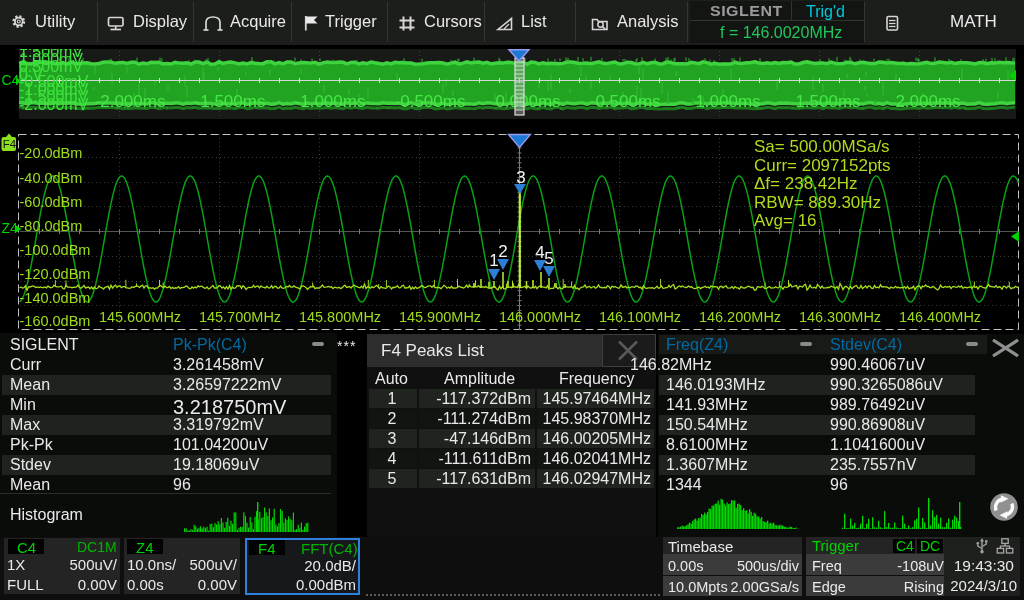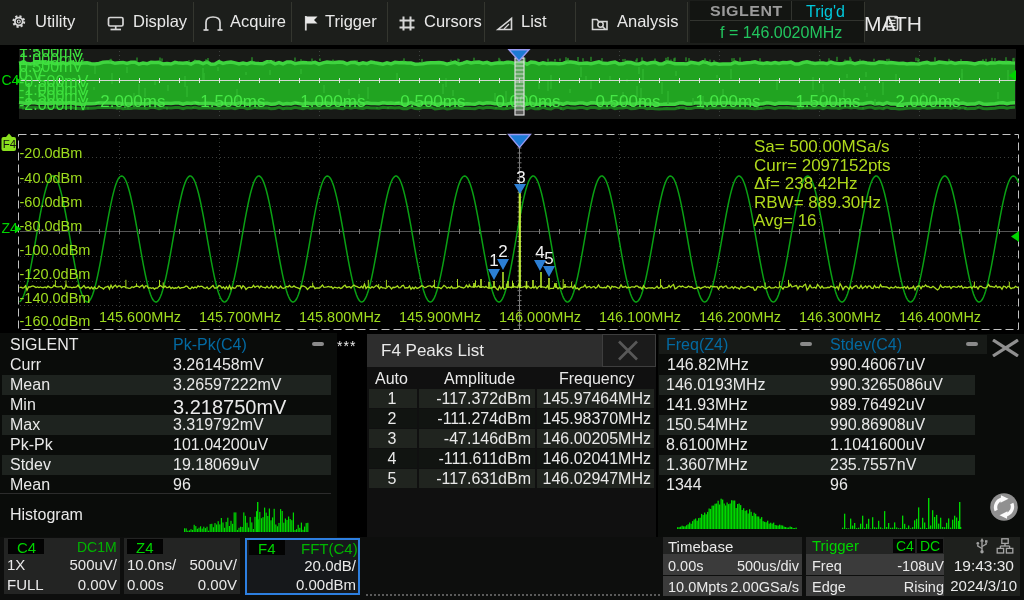--- a/index.html
+++ b/index.html
@@ -585,21 +585,21 @@
 <div class="t w" style="left:35px;top:13px;font-size:16.5px">Utility</div>
 <div class="t w" style="left:133px;top:13px;font-size:16.5px">Display</div>
 <div class="t w" style="left:230px;top:13px;font-size:16.5px">Acquire</div>
 <div class="t w" style="left:325px;top:13px;font-size:16.5px">Trigger</div>
 <div class="t w" style="left:424px;top:13px;font-size:16.5px">Cursors</div>
 <div class="t w" style="left:521px;top:13px;font-size:16.5px">List</div>
 <div class="t w" style="left:617px;top:13px;font-size:16.5px">Analysis</div>
 <div class="t" style="left:710px;top:3px;font-size:16px;font-weight:bold;color:#9b9b9b;letter-spacing:0.5px;transform:scaleY(0.92)">SIGLENT</div>
 <div class="t" style="left:806px;top:4px;font-size:16px;color:#00c8dc">Trig'd</div>
 <div class="t" style="left:720px;top:25px;font-size:16px;color:#22c55e">f = 146.0020MHz</div>
-<div class="t w" style="left:864px;top:13px;font-size:21px">MATH</div>
+<div class="t w" style="left:950px;top:13px;font-size:17px">MATH</div>
 
 <div class="t" style="left:0;top:333px;width:337px;height:204px;background:#0a0c0a"></div>
 <div class="t" style="left:2px;top:375px;width:329px;height:20px;background:#1e231f"></div>
 <div class="t" style="left:2px;top:415px;width:329px;height:20px;background:#1e231f"></div>
 <div class="t" style="left:2px;top:455px;width:329px;height:20px;background:#1e231f"></div>
 <div class="t" style="left:0;top:493px;width:331px;height:1px;background:#2c2c2c"></div>
 <div class="t w" style="left:10px;top:337px;font-size:16px">SIGLENT</div>
 <div class="t g" style="left:173px;top:337px;font-size:16px">Pk-Pk(C4)</div>
 <div class="t" style="left:312px;top:342px;width:12px;height:4px;background:#8a8a8a;border-radius:2px"></div>
 <div class="t w" style="left:337px;top:339px;font-size:14px;letter-spacing:1px">***</div>
@@ -671,21 +671,21 @@
 <div class="t g" style="left:666px;top:337px;font-size:16px">Freq(Z4)</div>
 <div class="t" style="left:800px;top:342px;width:12px;height:4px;background:#8a8a8a;border-radius:2px"></div>
 <div class="t g" style="left:830px;top:337px;font-size:16px">Stdev(C4)</div>
 <div class="t" style="left:966px;top:342px;width:12px;height:4px;background:#8a8a8a;border-radius:2px"></div>
 <svg style="left:991px;top:339px" width="29" height="18" viewBox="0 0 29 18">
   <g stroke="#909090" stroke-width="3.2">
         <line x1="2" y1="1" x2="27" y2="17"></line>
         <line x1="27" y1="1" x2="2" y2="17"></line>
       </g>
 </svg>
-<div class="t w" style="left:667px;top:357px;font-size:16px">146.82MHz</div>
+<div class="t w" style="left:630px;top:357px;font-size:16px">146.82MHz</div>
     <div class="t w" style="left:830px;top:357px;font-size:16px">990.46067uV</div>
 <div class="t w" style="left:666px;top:377px;font-size:16px">146.0193MHz</div>
     <div class="t w" style="left:830px;top:377px;font-size:16px">990.3265086uV</div>
 <div class="t w" style="left:666px;top:397px;font-size:16px">141.93MHz</div>
     <div class="t w" style="left:830px;top:397px;font-size:16px">989.76492uV</div>
 <div class="t w" style="left:666px;top:417px;font-size:16px">150.54MHz</div>
     <div class="t w" style="left:830px;top:417px;font-size:16px">990.86908uV</div>
 <div class="t w" style="left:666px;top:437px;font-size:16px">8.6100MHz</div>
     <div class="t w" style="left:830px;top:437px;font-size:16px">1.1041600uV</div>
 <div class="t w" style="left:666px;top:457px;font-size:16px">1.3607MHz</div>

